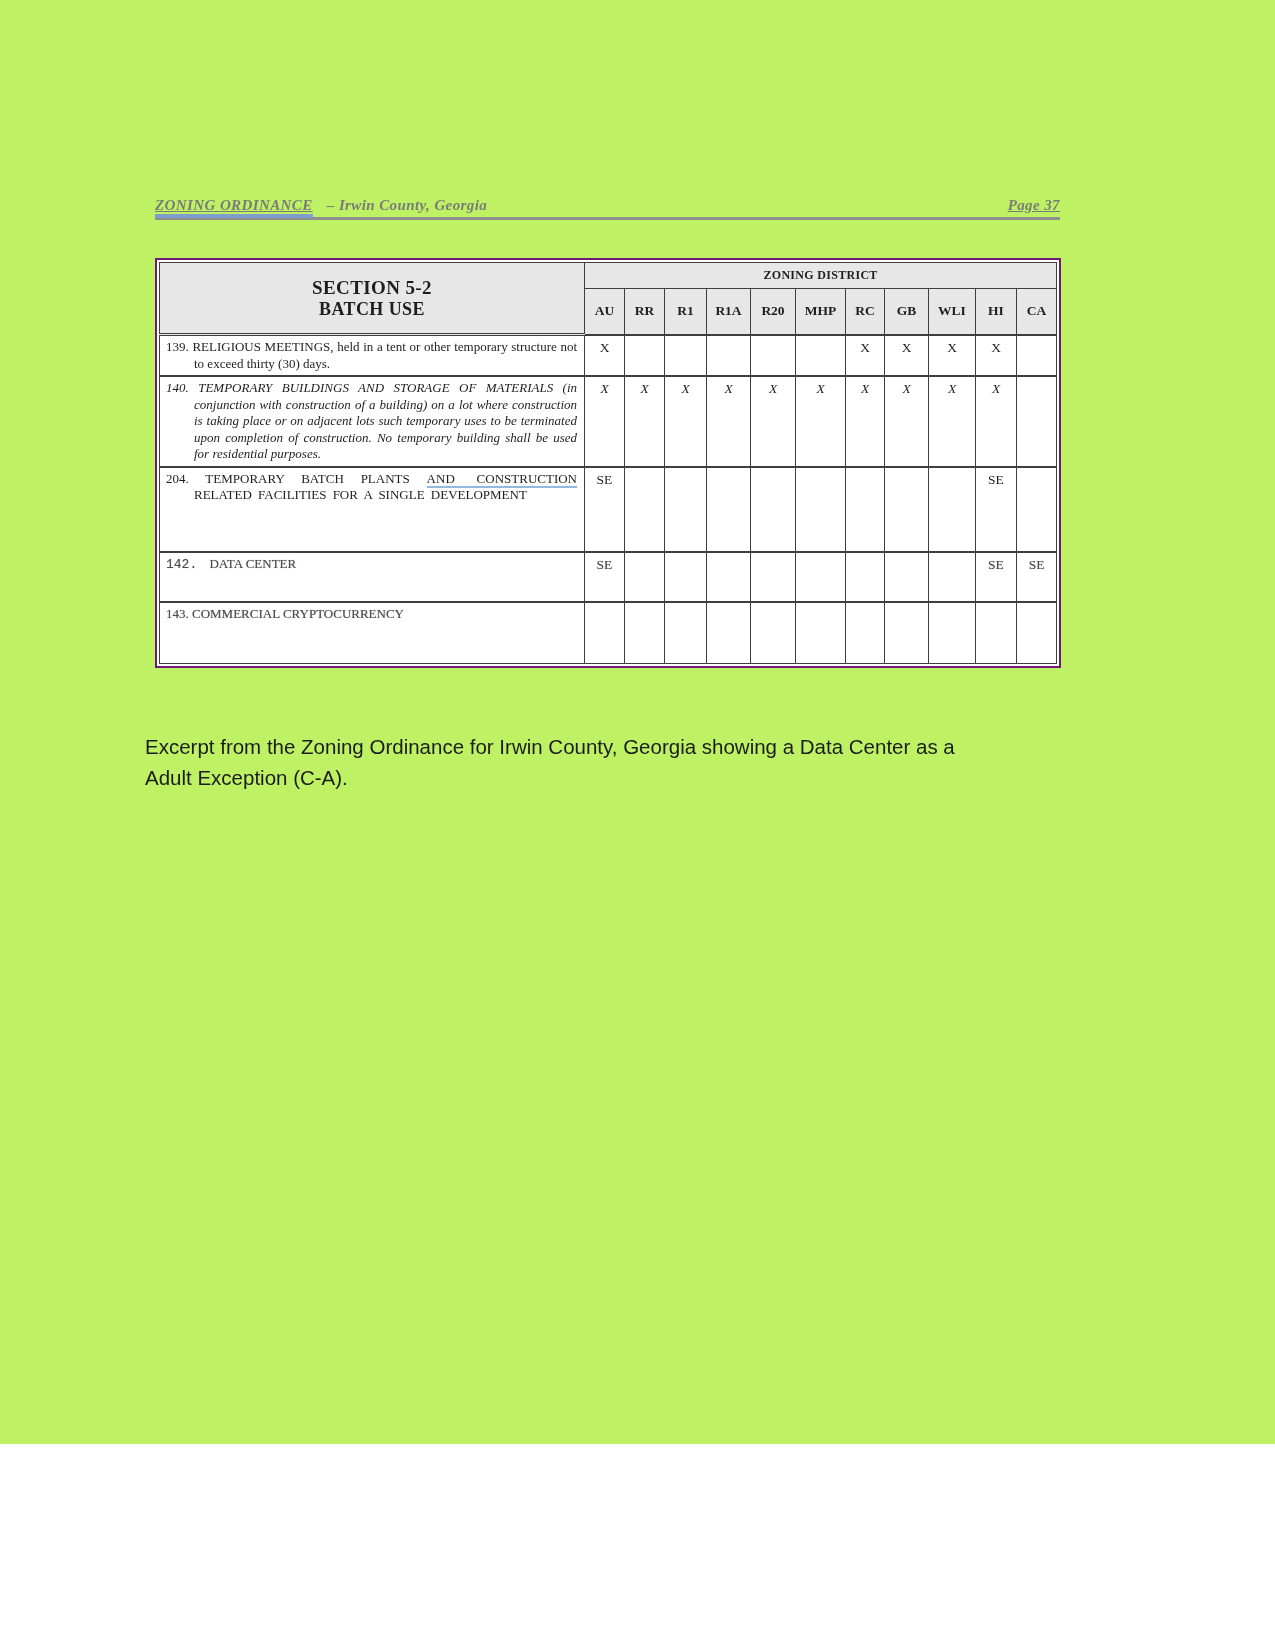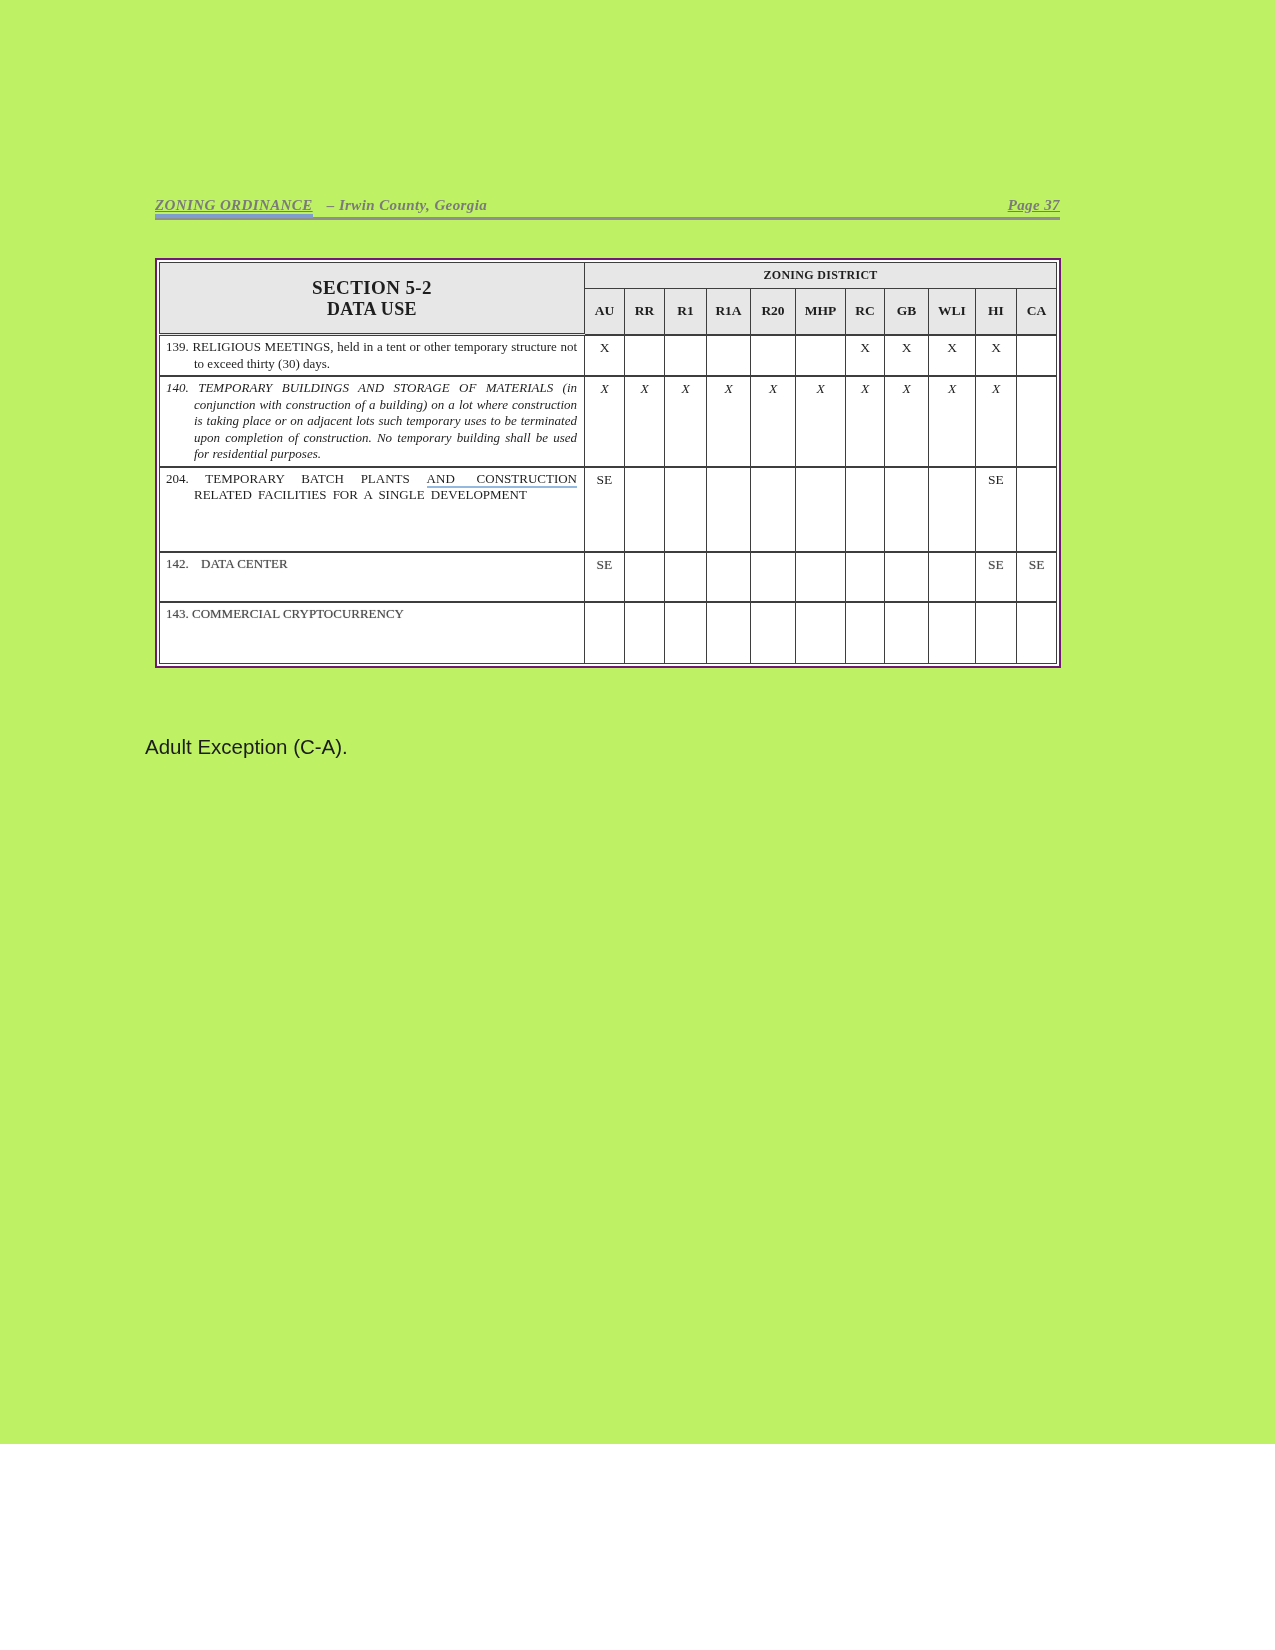--- a/index.html
+++ b/index.html
@@ -99,21 +99,21 @@
   tr.r141 { height: 85px; }
   tr.r142 { height: 50px; }
   tr.r143 { height: 62px; }
 
   tr.r141 .use-text { word-spacing: 3px; }
   .ins-underline {
     box-shadow: 0 2px 0 #93b9de;
     word-spacing: 8px;
   }
   tr.faded { color: #4c4c4c; text-shadow: 0 0 1px #a0a0a0; }
-  .wide-num .row-num { margin-right: 9px; }
+  .wide-num .row-num { margin-right: 9px; font-family: Liberation Mono, monospace; }
 
   
   .caption {
     position: absolute;
     left: 145px;
     top: 710px;
     width: 910px;
     font-family: "Liberation Sans", sans-serif;
     font-size: 20.5px;
     line-height: 31px;
@@ -147,21 +147,21 @@
           <col style="width:39px">
           <col style="width:44px">
         <col style="width:47px">
           <col style="width:41px">
           <col style="width:40px">
       </colgroup>
       <thead>
         <tr>
           <th class="section-cell" rowspan="2">
             <div class="section-line1">SECTION 5-2</div>
-            <div class="section-line2">DATA USE</div>
+            <div class="section-line2">BATCH USE</div>
           </th>
           <th class="district-band" colspan="11">ZONING DISTRICT</th>
         </tr>
         <tr>
           <th class="district-label">AU</th>
           <th class="district-label">RR</th>
           <th class="district-label">R1</th>
           <th class="district-label">R1A</th>
           <th class="district-label">R20</th>
           <th class="district-label">MHP</th>
@@ -251,16 +251,17 @@
           <td class="mark-cell"></td>
           <td class="mark-cell"></td>
           <td class="mark-cell"></td>
           <td class="mark-cell"></td>
         </tr>
       </tbody>
     </table>
   </div>
 
   <p class="caption">
+    <span class="cap-line">Excerpt from the Zoning Ordinance for Irwin County, Georgia showing a Data Center as a</span>
     <span class="cap-line">Adult Exception (C-A).</span>
   </p>
 
 </div>
 
 </body></html>

